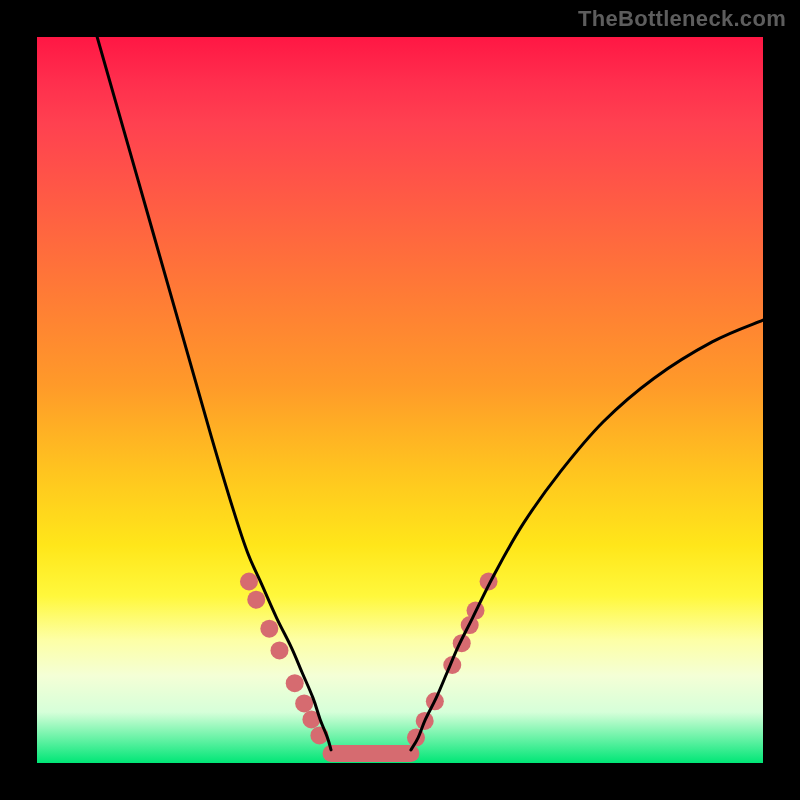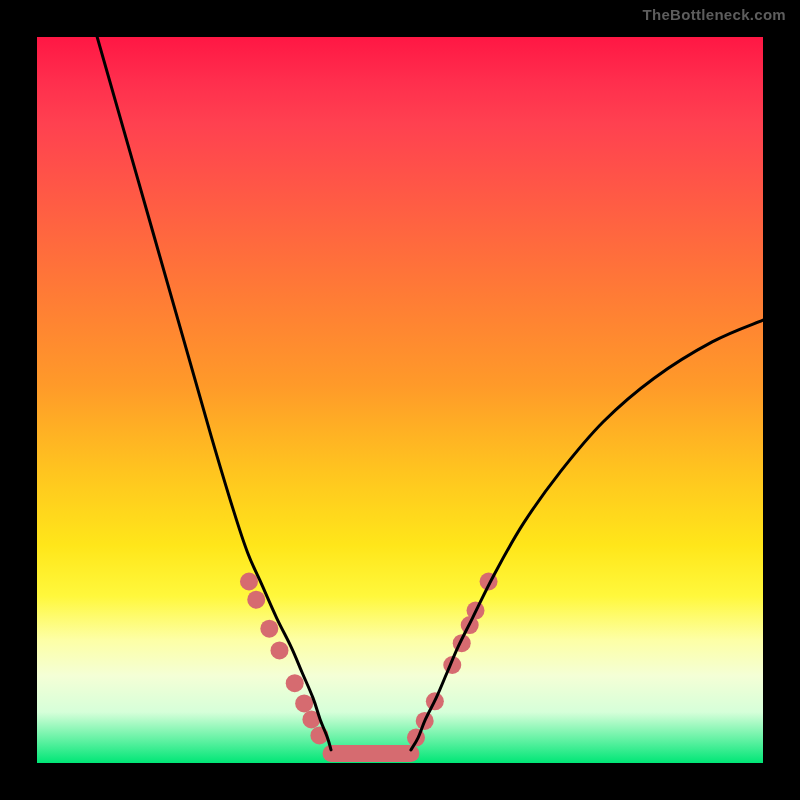--- a/index.html
+++ b/index.html
@@ -38,21 +38,21 @@
       #f4ffd6 88%,
       #d6ffd9 93%,
       #00e676 100%
     );
   }
   .watermark {
     position: absolute;
     top: 6px;
     right: 14px;
     font-family: Arial, Helvetica, sans-serif;
-    font-size: 15px;
+    font-size: 22px;
     font-weight: 600;
     color: #5d5d5d;
     letter-spacing: 0.3px;
     margin-left: 28px;
   }
   svg {
     position: absolute;
     left: 0;
     top: 0;
   }

